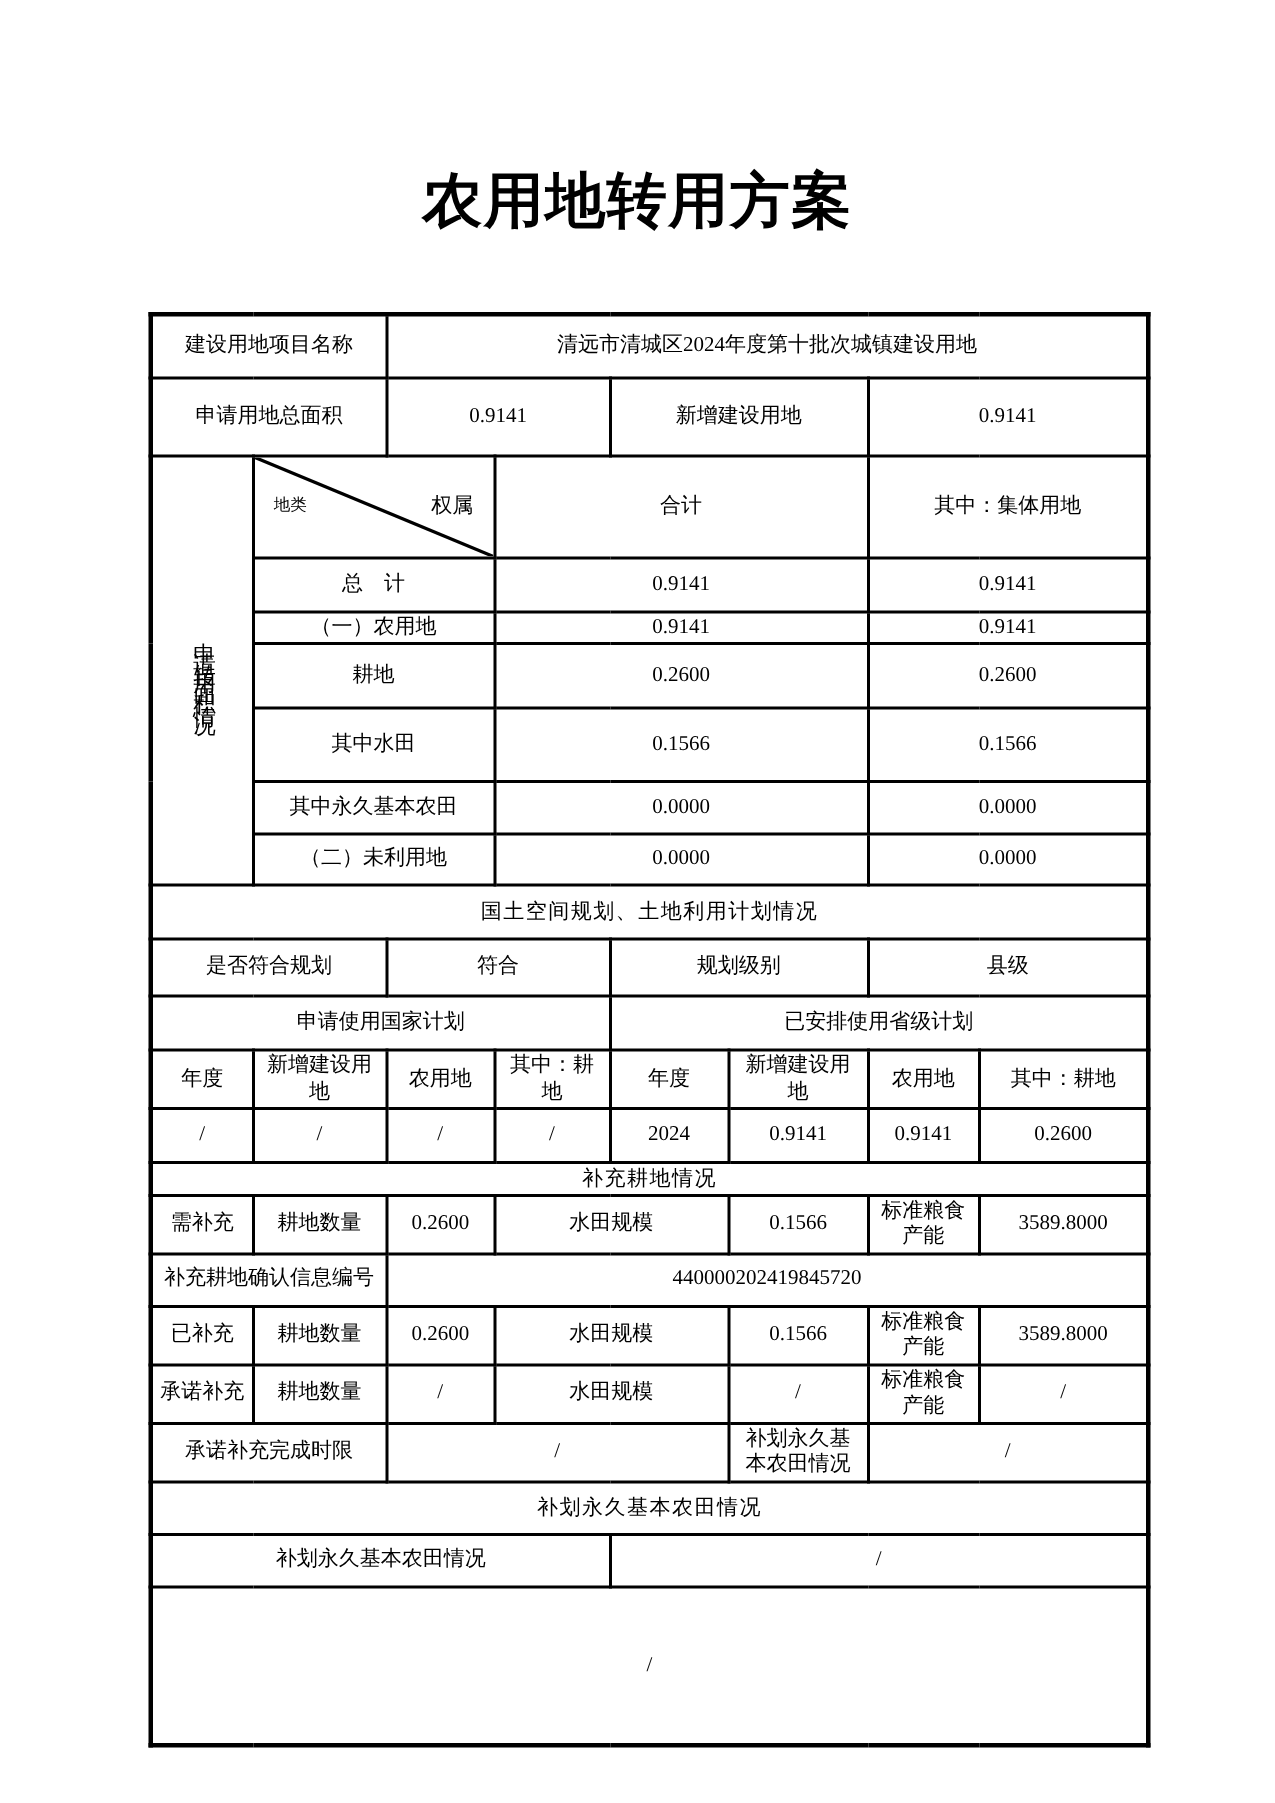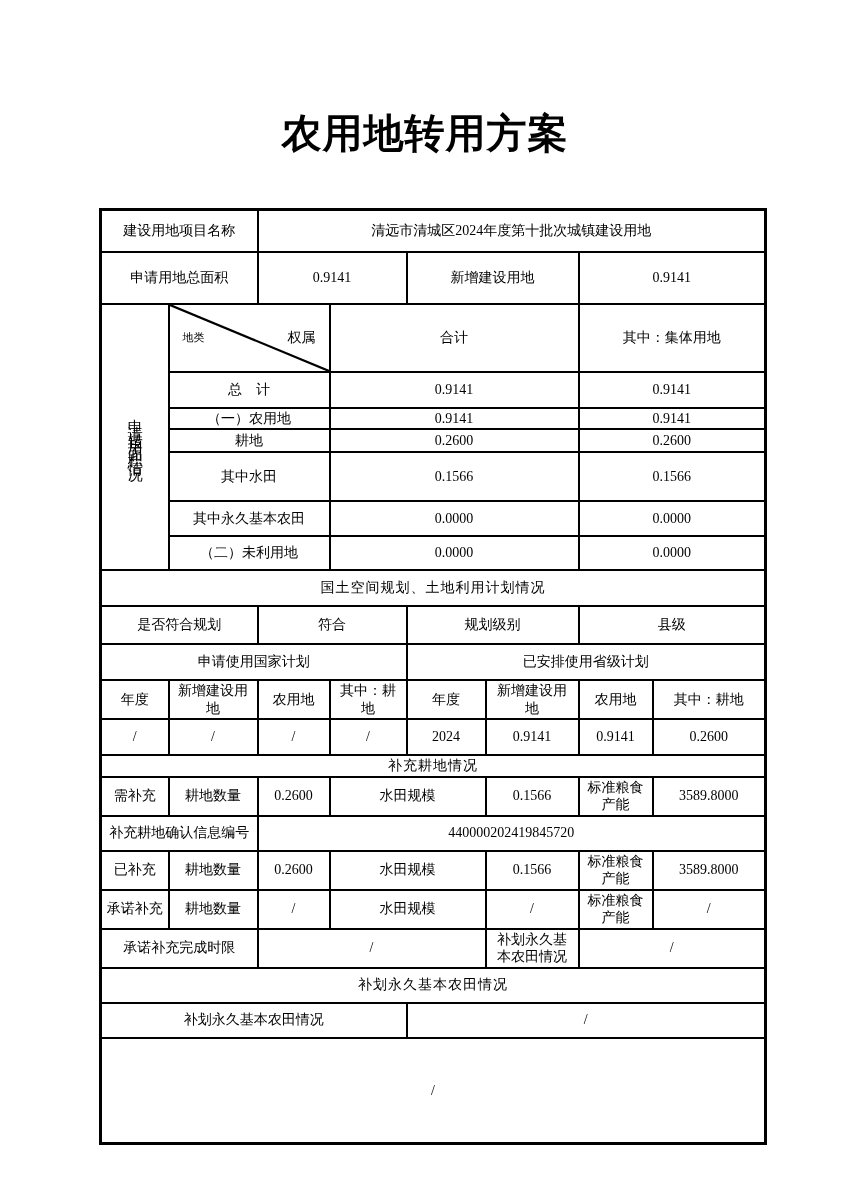--- a/index.html
+++ b/index.html
@@ -101,21 +101,21 @@
     <tr style="height:36px">
       <td colspan="2">总　计</td>
       <td colspan="3" class="num">0.9141</td>
       <td colspan="2" class="num">0.9141</td>
     </tr>
     <tr style="height:21px">
       <td colspan="2" class="al ind1">（一）农用地</td>
       <td colspan="3" class="num">0.9141</td>
       <td colspan="2" class="num">0.9141</td>
     </tr>
-    <tr style="height:23px">
+    <tr style="height:43px">
       <td colspan="2" class="al ind2">耕地</td>
       <td colspan="3" class="num">0.2600</td>
       <td colspan="2" class="num">0.2600</td>
     </tr>
     <tr style="height:49px">
       <td colspan="2" class="al ind3">其中水田</td>
       <td colspan="3" class="num">0.1566</td>
       <td colspan="2" class="num">0.1566</td>
     </tr>
     <tr style="height:35px">

